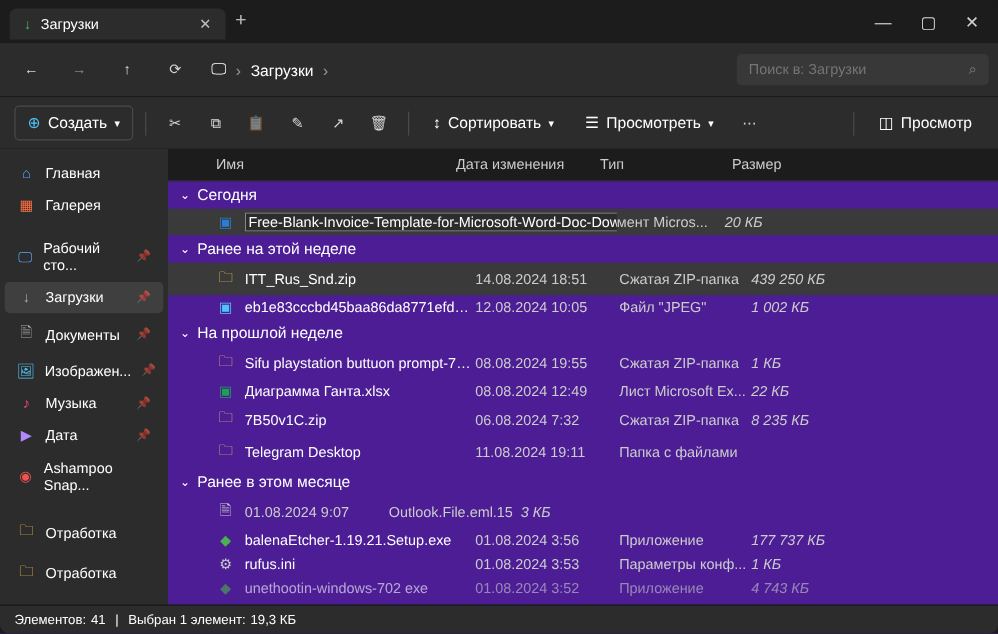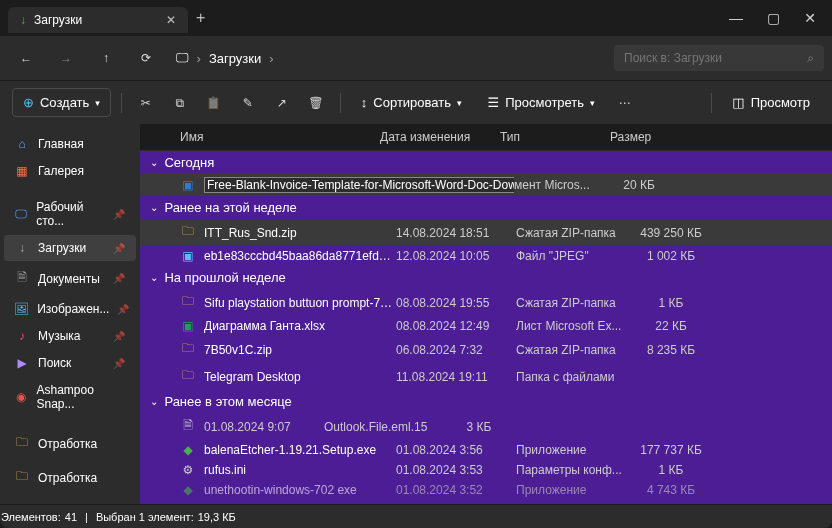--- a/index.html
+++ b/index.html
@@ -50,26 +50,26 @@
 
 .group { display: flex; align-items: center; padding: 4px 10px; gap: 6px; font-size: 13px; color: #fff; }
 .group .chev { font-size: 10px; }
 
 .row { display: flex; align-items: center; padding: 3px 10px 3px 40px; font-size: 12px; }
 .row.selected { background: #3a3a3a; }
 .row .fi { width: 16px; margin-right: 8px; display: flex; justify-content: center; }
 .row .rn { flex: 0 0 192px; white-space: nowrap; overflow: hidden; text-overflow: ellipsis; }
 .row .rd { flex: 0 0 120px; color: #ccc; }
 .row .rt { flex: 0 0 110px; color: #ccc; white-space: nowrap; overflow: hidden; text-overflow: ellipsis; }
-.row .rs { flex: 0 0 90px; text-align: center; color: #ccc; }
+.row .rs { flex: 0 0 90px; text-align: left; color: #ccc; font-style: italic; }
 
 .rename-box { display: inline-block; border: 1px solid #888; background: #2c2c2c; padding: 0 2px; position: relative; }
 
 
-.statusbar { display: flex; align-items: center; height: 24px; background: #2c2c2c; padding: 0 1px; font-size: 11px; gap: 4px; border-top: 1px solid #1c1c1c; }
+.statusbar { display: flex; align-items: center; height: 24px; background: #2c2c2c; padding: 0 12px; font-size: 11px; gap: 4px; border-top: 1px solid #1c1c1c; }
 
 
 .ic-folder { color: #ffc34d; }
 .ic-word { color: #2b7cd3; }
 .ic-zip { color: #ffc34d; }
 .ic-img { color: #4fc3f7; }
 .ic-excel { color: #1f9e55; }
 .ic-file { color: #ccc; }
 .ic-exe { color: #4caf50; }
 .ic-home { color: #5ea9ff; }
@@ -182,21 +182,21 @@
           <span>Изображен...</span>
           <span class="pin">📌</span>
         </div>
       <div class="side-item">
           <span class="side-icon ic-mus">♪</span>
           <span>Музыка</span>
           <span class="pin">📌</span>
         </div>
       <div class="side-item">
           <span class="side-icon ic-vid">▶</span>
-          <span>Поиск</span>
+          <span>Дата</span>
           <span class="pin">📌</span>
         </div>
       <div class="side-item">
           <span class="side-icon ic-cam">◉</span>
           <span>Ashampoo Snap...</span>
         </div>
       <div class="side-sep"></div>
       <div class="side-item">
           <span class="side-icon ic-folder">🗀</span>
           <span>Отработка</span>

